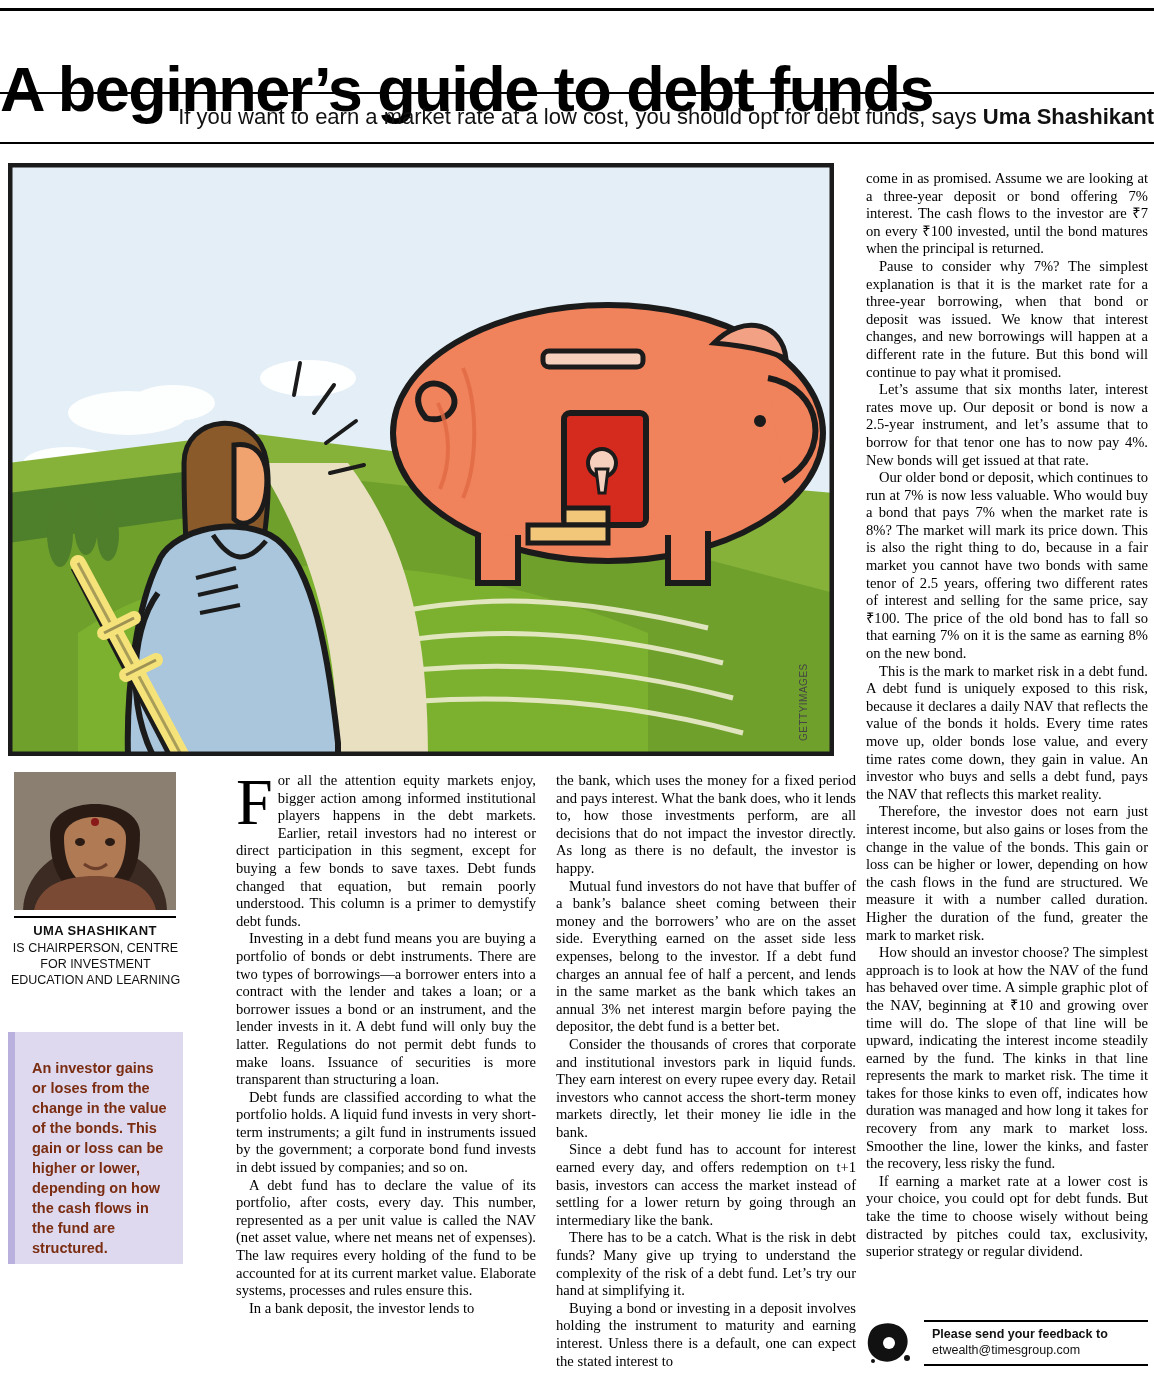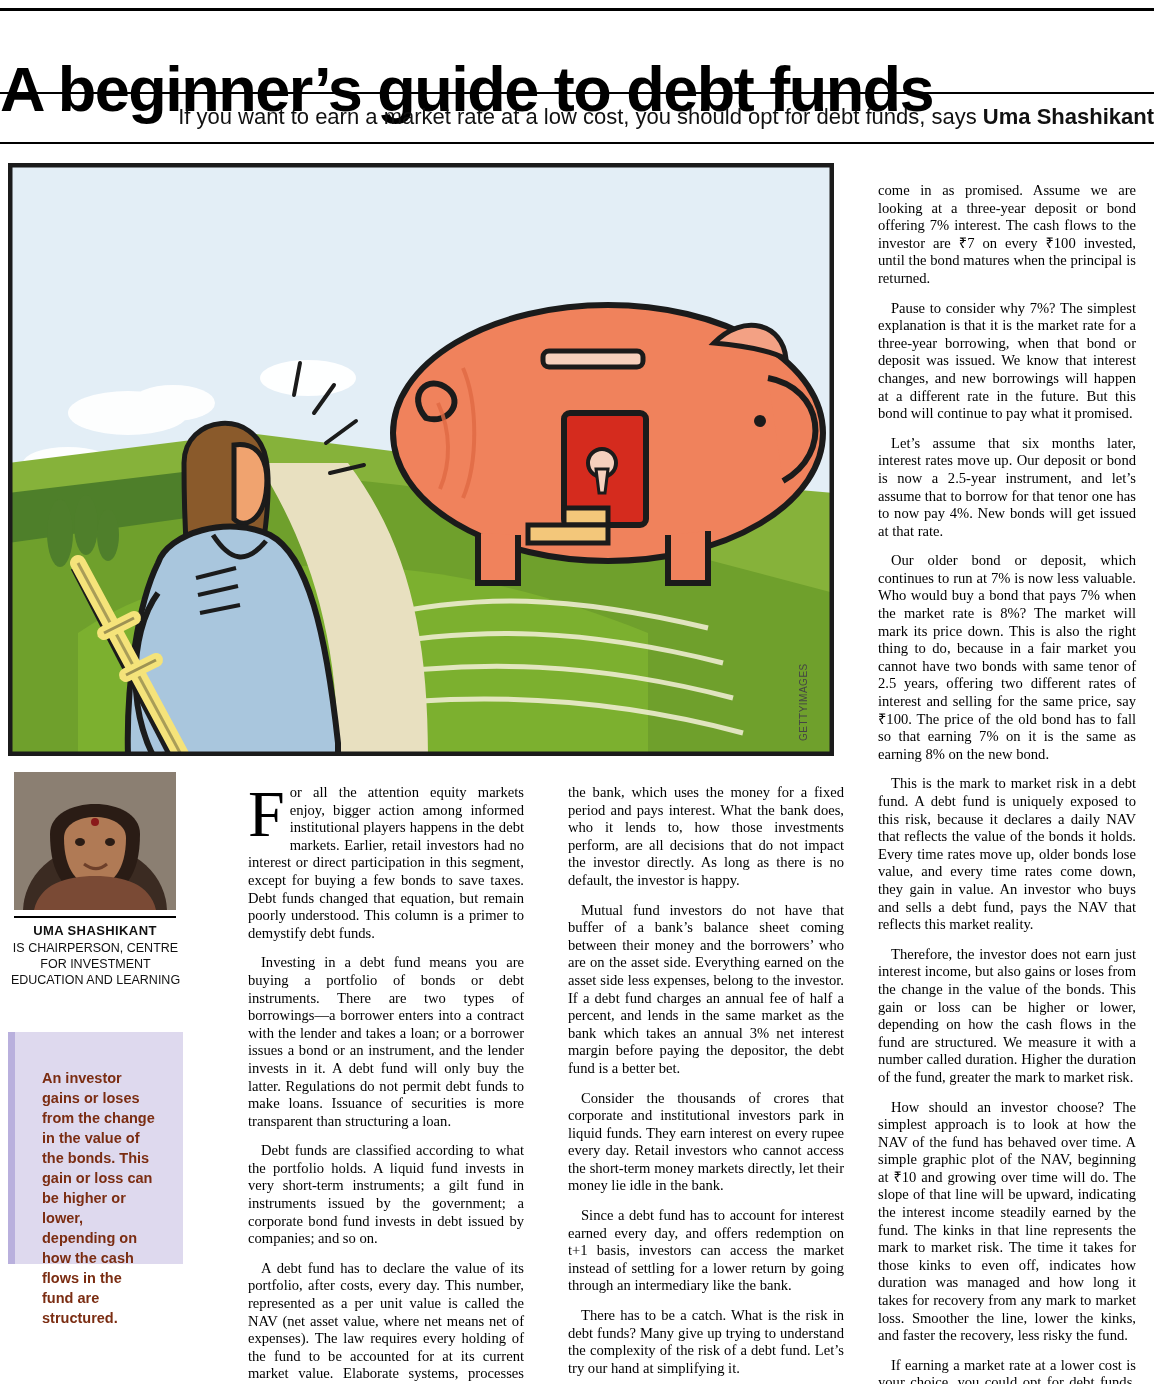--- a/index.html
+++ b/index.html
@@ -131,39 +131,39 @@
     width: 175px; height: 232px;
     background: #ded9ee;
   }
   .pullquote .bar {
     position: absolute;
     left: 0; top: 0;
     width: 7px; height: 232px;
     background: #b9b0dd;
   }
   .pullquote p {
-    margin: 10px;
+    margin: 0;
     padding: 26px 16px 0 24px;
     font-family: "Liberation Sans", sans-serif;
     font-weight: bold;
     font-size: 14.5px;
     line-height: 20px;
     color: #7b2d12;
   }
 
   
   .col {
     position: absolute;
     font-size: 14.6px;
     line-height: 17.6px;
     text-align: justify;
     color: #000;
   }
   .col p {
-    margin: 12px;
+    margin: 0;
     text-indent: 13px;
   }
   .col p.first {
     text-indent: 0;
   }
   .col1 { left: 236px; top: 772px; width: 300px; }
   .col2 { left: 556px; top: 772px; width: 300px; }
   .col3 { left: 866px; top: 170px; width: 282px; }
 
   .dropcap-para::first-letter {
@@ -380,14 +380,30 @@
     <p class="first">come in as promised. Assume we are looking at a three-year deposit or bond offering 7% interest. The cash flows to the investor are ₹7 on every ₹100 invested, until the bond matures when the principal is returned.</p>
     <p>Pause to consider why 7%? The simplest explanation is that it is the market rate for a three-year borrowing, when that bond or deposit was issued. We know that interest changes, and new borrowings will happen at a different rate in the future. But this bond will continue to pay what it promised.</p>
     <p>Let’s assume that six months later, interest rates move up. Our deposit or bond is now a 2.5-year instrument, and let’s assume that to borrow for that tenor one has to now pay 4%. New bonds will get issued at that rate.</p>
     <p>Our older bond or deposit, which continues to run at 7% is now less valuable. Who would buy a bond that pays 7% when the market rate is 8%? The market will mark its price down. This is also the right thing to do, because in a fair market you cannot have two bonds with same tenor of 2.5 years, offering two different rates of interest and selling for the same price, say ₹100. The price of the old bond has to fall so that earning 7% on it is the same as earning 8% on the new bond.</p>
     <p>This is the mark to market risk in a debt fund. A debt fund is uniquely exposed to this risk, because it declares a daily NAV that reflects the value of the bonds it holds. Every time rates move up, older bonds lose value, and every time rates come down, they gain in value. An investor who buys and sells a debt fund, pays the NAV that reflects this market reality.</p>
     <p>Therefore, the investor does not earn just interest income, but also gains or loses from the change in the value of the bonds. This gain or loss can be higher or lower, depending on how the cash flows in the fund are structured. We measure it with a number called duration. Higher the duration of the fund, greater the mark to market risk.</p>
     <p>How should an investor choose? The simplest approach is to look at how the NAV of the fund has behaved over time. A simple graphic plot of the NAV, beginning at ₹10 and growing over time will do. The slope of that line will be upward, indicating the interest income steadily earned by the fund. The kinks in that line represents the mark to market risk. The time it takes for those kinks to even off, indicates how duration was managed and how long it takes for recovery from any mark to market loss. Smoother the line, lower the kinks, and faster the recovery, less risky the fund.</p>
     <p>If earning a market rate at a lower cost is your choice, you could opt for debt funds. But take the time to choose wisely without being distracted by pitches could tax, exclusivity, superior strategy or regular dividend.</p>
   </div>
 
+  <div class="feedback">
+    <div class="blot">
+      <svg width="46" height="46" viewBox="0 0 46 46" xmlns="http://www.w3.org/2000/svg">
+        <path d="M10,6 C22,0 36,4 40,14 C45,25 38,38 26,41 C14,44 3,36 2,26 C1,18 4,9 10,6 Z" fill="#111"></path>
+        <circle cx="41" cy="38" r="3" fill="#111"></circle>
+        <circle cx="7" cy="41" r="2" fill="#111"></circle>
+        <circle cx="23" cy="23" r="6" fill="#fff"></circle>
+      </svg>
+    </div>
+    <div class="fbrule-top"></div>
+    <div class="fbtext">
+      <div class="line1">Please send your feedback to</div>
+      <div class="line2">etwealth@timesgroup.com</div>
+    </div>
+    <div class="fbrule-bottom"></div>
+  </div>
 
 </div>
 
 </body></html>

